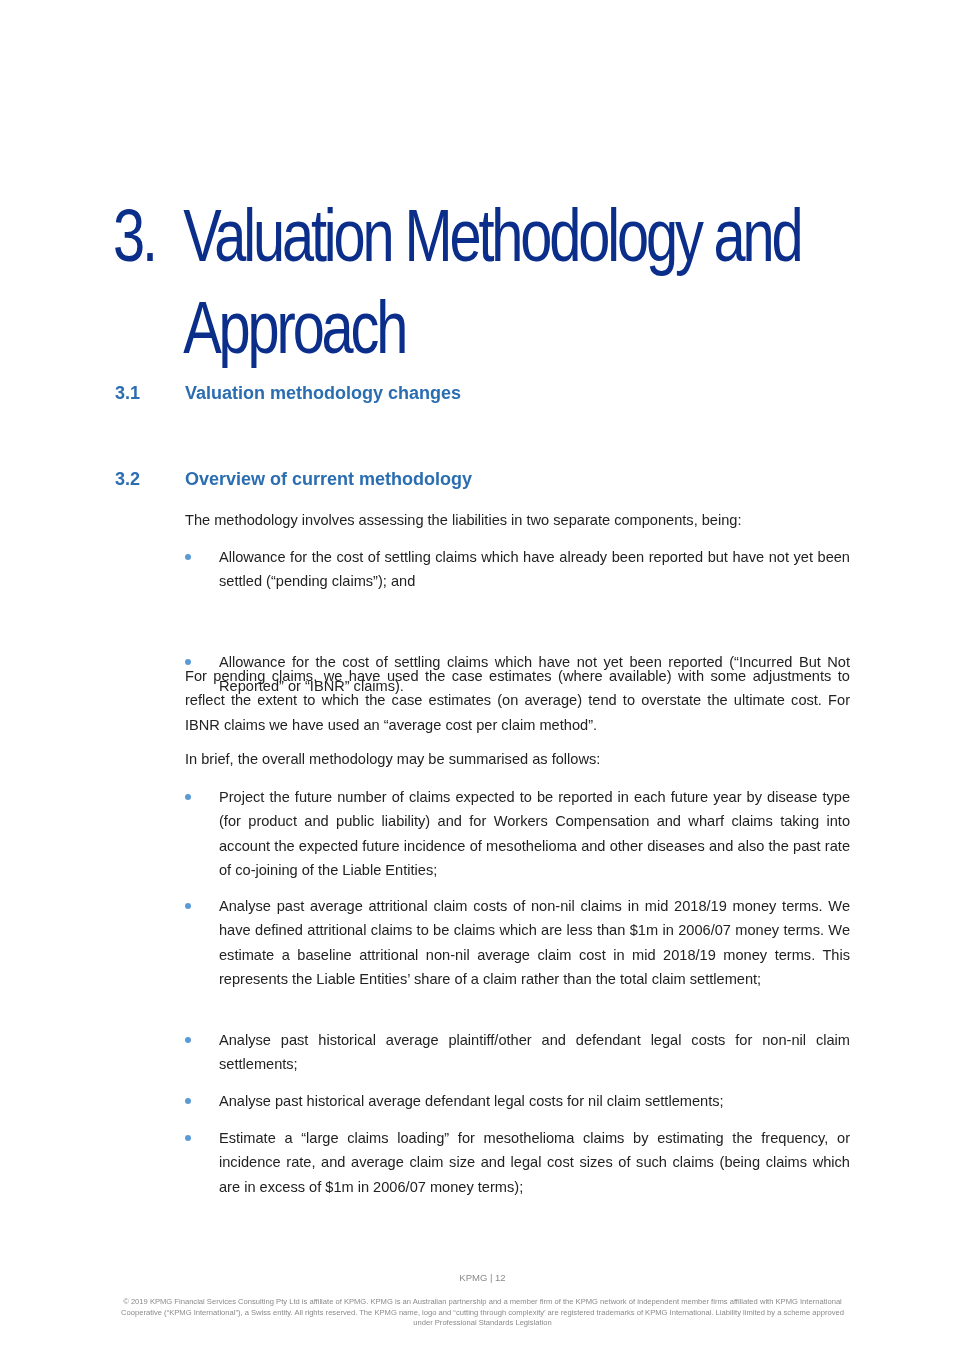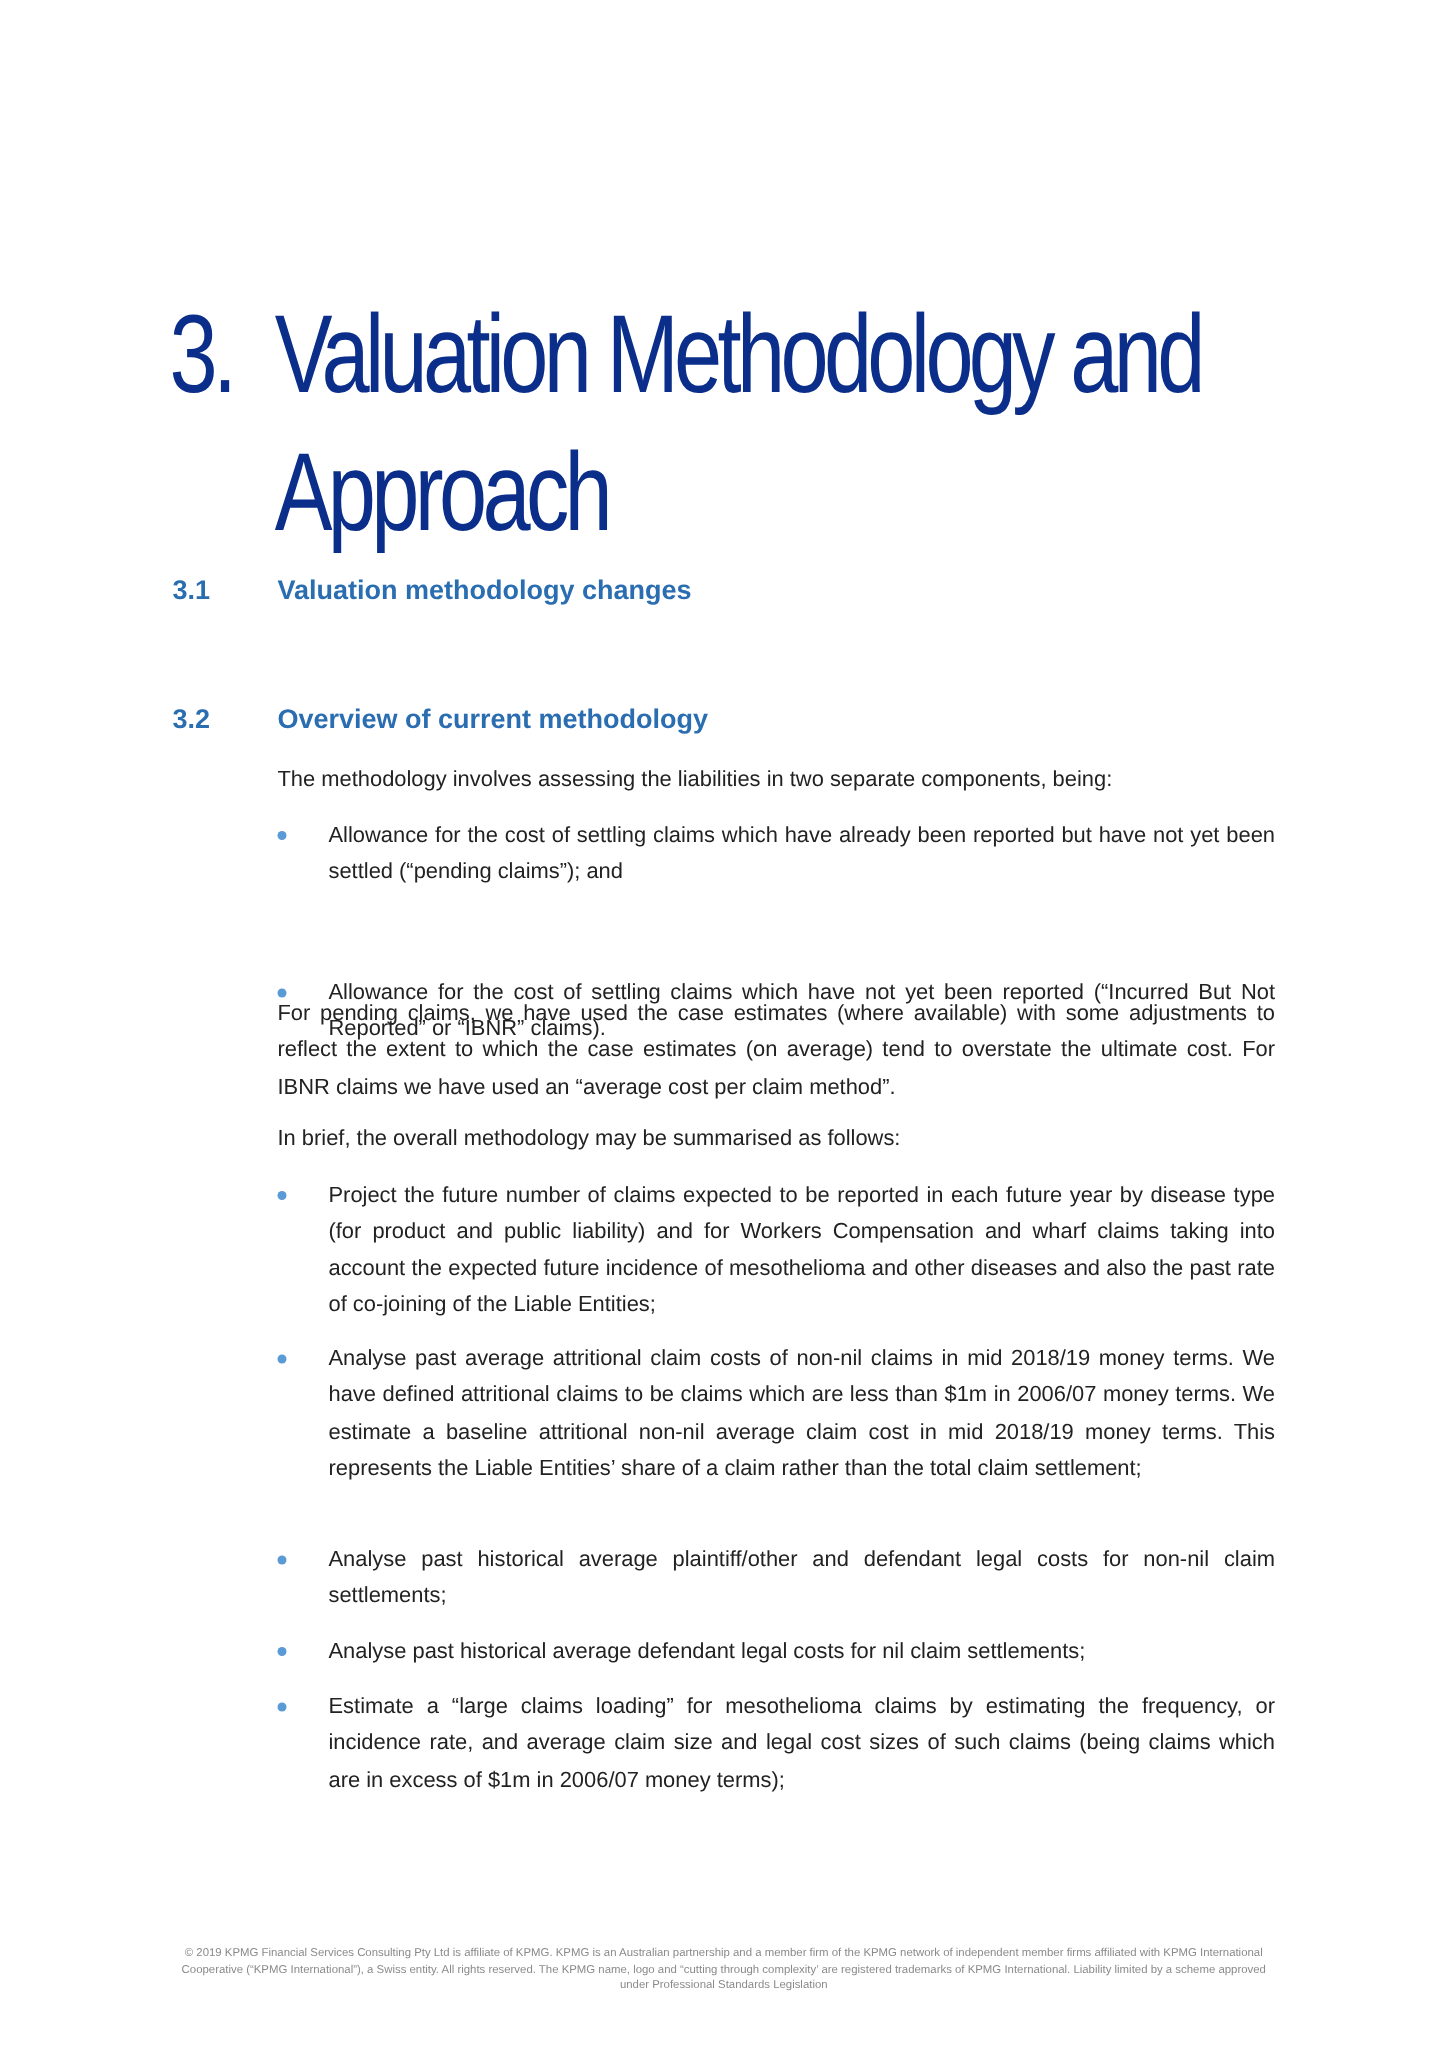--- a/index.html
+++ b/index.html
@@ -154,15 +154,16 @@
   </div>
   <div class="bullet" style="top:1089px;">
     <span class="dot"></span>
     <span class="btext">Analyse past historical average defendant legal costs for nil claim settlements;</span>
   </div>
   <div class="bullet" style="top:1126px;">
     <span class="dot"></span>
     <span class="btext">Estimate a “large claims loading” for mesothelioma claims by estimating the frequency, or incidence rate, and average claim size and legal cost sizes of such claims (being claims which are in excess of $1m in 2006/07 money terms);</span>
   </div>
 
+  <div class="footer-page">KPMG  |  12</div>
   <div class="footer-legal">© 2019 KPMG Financial Services Consulting Pty Ltd is affiliate of KPMG. KPMG is an Australian partnership and a member firm of the KPMG network of independent member firms affiliated with KPMG International Cooperative (“KPMG International”), a Swiss entity. All rights reserved. The KPMG name, logo and “cutting through complexity’ are registered trademarks of KPMG International. Liability limited by a scheme approved under Professional Standards Legislation</div>
 
 </div>
 
 </body></html>

